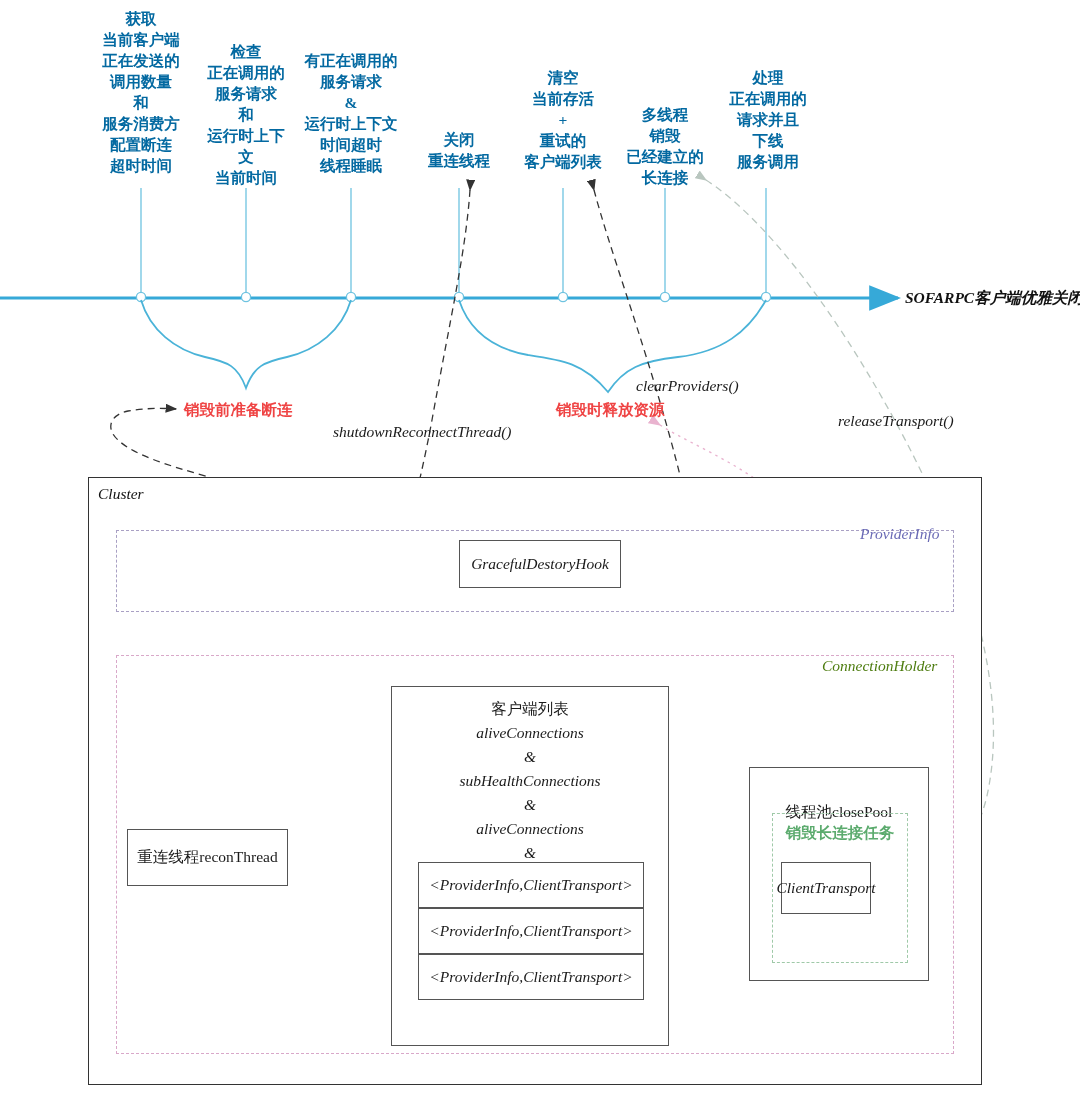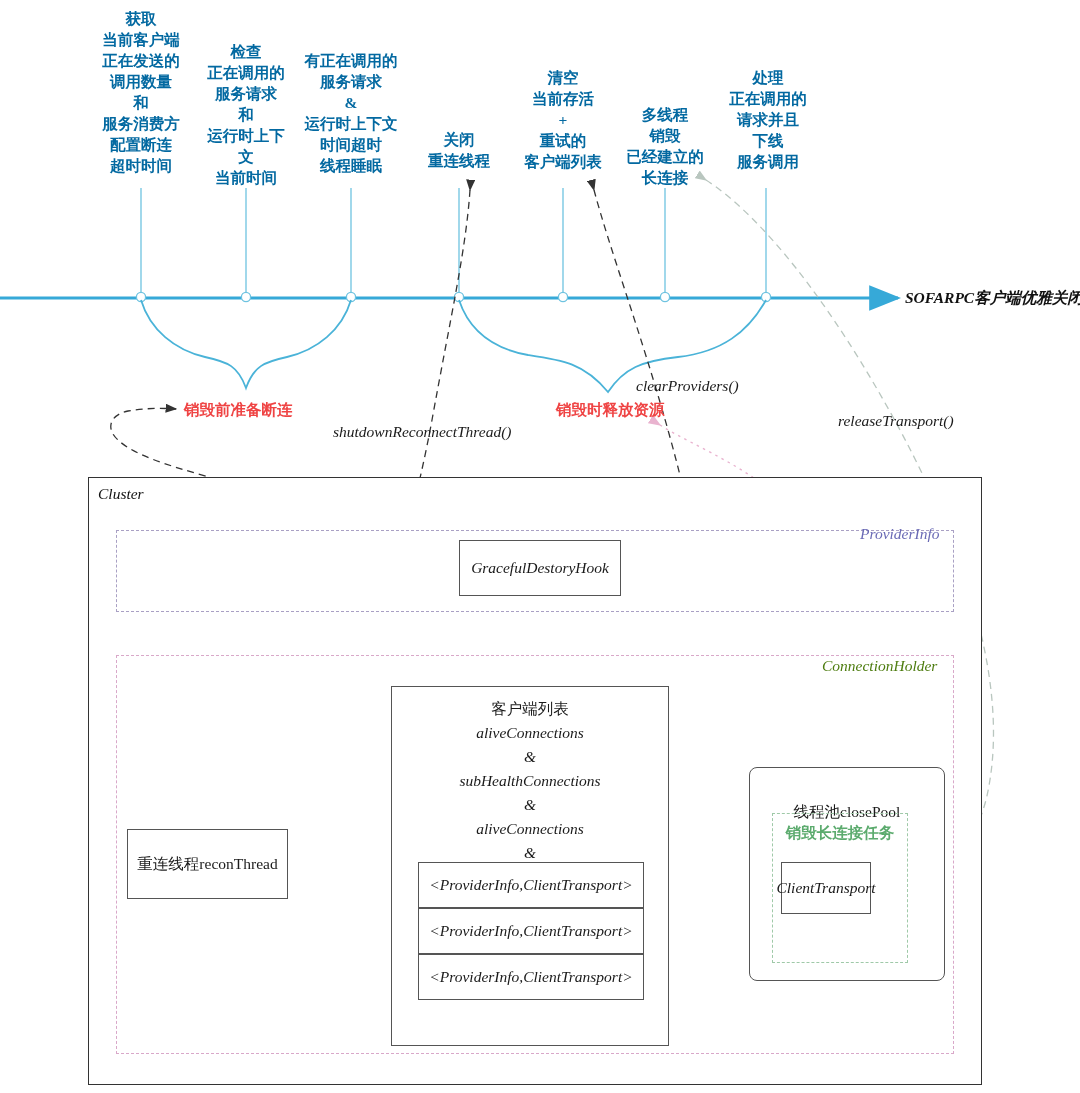--- a/index.html
+++ b/index.html
@@ -266,29 +266,29 @@
   <div class="method-label pink" style="left:738px; top:486px;">destroy()</div>
 
   <div class="box cluster-box" style="left:88px; top:477px; width:894px; height:608px;"></div>
 
   <div class="cluster-tag" style="left:98px; top:485px;">Cluster</div>
 
   <div class="box dashdot-box" style="left:116px; top:530px; width:838px; height:82px; border-color:#a9a0c4;"></div>
 
   <div class="region-tag" style="left:860px; top:525px; color:#6a6ab5;">ProviderInfo</div>
 
-  <div class="box solid-box" style="left:459px; top:540px; width:162px; height:56px;">
+  <div class="box solid-box" style="left:459px; top:540px; width:162px; height:48px;">
     <div class="center-mid ital">GracefulDestoryHook</div>
   </div>
 
   <div class="box dashdot-box" style="left:116px; top:655px; width:838px; height:399px; border-color:#d9a8c9;"></div>
 
   <div class="region-tag" style="left:822px; top:657px; color:#4d7c0f;">ConnectionHolder</div>
 
-  <div class="box solid-box" style="left:127px; top:829px; width:161px; height:70px;">
+  <div class="box solid-box" style="left:127px; top:829px; width:161px; height:57px;">
     <div class="center-mid">重连线程reconThread</div>
   </div>
 
   <div class="box solid-box" style="left:391px; top:686px; width:278px; height:360px;">
     <div class="stack-lines" style="top:10px;">
       <div class="l-cn">客户端列表</div>
       <div class="l-it">aliveConnections</div>
       <div class="l-it">&amp;</div>
       <div class="l-it">subHealthConnections</div>
       <div class="l-it">&amp;</div>
@@ -301,21 +301,21 @@
       <div class="center-mid ital">&lt;ProviderInfo,ClientTransport&gt;</div>
     </div>
     <div class="box solid-box" style="left:26px; top:221px; width:226px; height:46px;">
       <div class="center-mid ital">&lt;ProviderInfo,ClientTransport&gt;</div>
     </div>
     <div class="box solid-box" style="left:26px; top:267px; width:226px; height:46px;">
       <div class="center-mid ital">&lt;ProviderInfo,ClientTransport&gt;</div>
     </div>
   </div>
 
-  <div class="box solid-box" style="left:749px; top:767px; width:196px; height:214px;border-radius:8px;">
+  <div class="box solid-box" style="left:749px; top:767px; width:180px; height:214px;">
     <div class="box-text" style="top:11px;">
       <span class="cn-label">线程池closePool</span>
     </div>
 
     <div class="box dashdot-box" style="left:22px; top:45px; width:136px; height:150px; border-color:#9fc9a8; border-style:dashed;">
       <div class="box-text green-text" style="top:8px;">销毁长连接任务</div>
 
       <div class="box solid-box" style="left:8px; top:48px; width:90px; height:52px;padding-left:24px;">
         <div class="center-mid ital">ClientTransport</div>
       </div>

